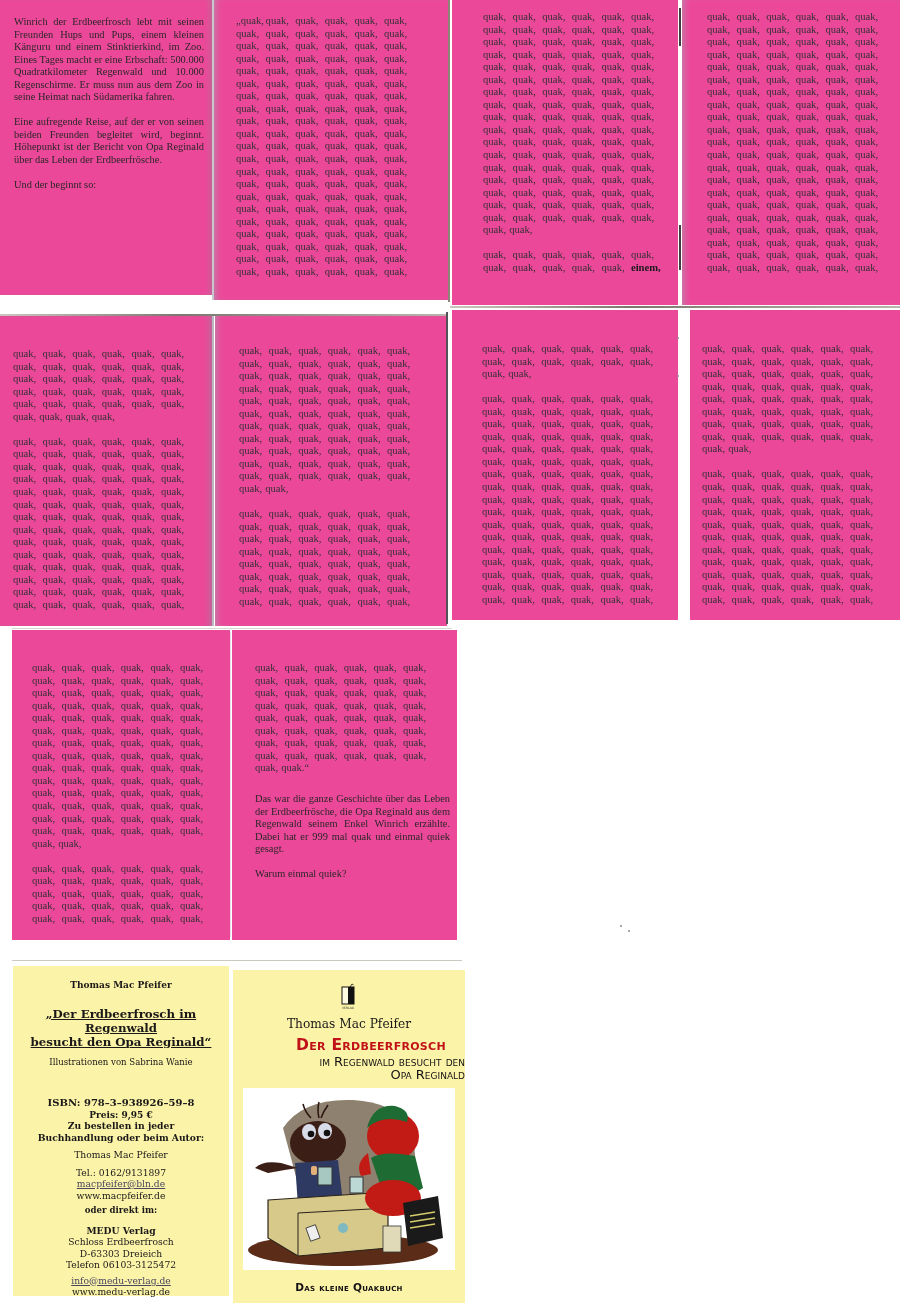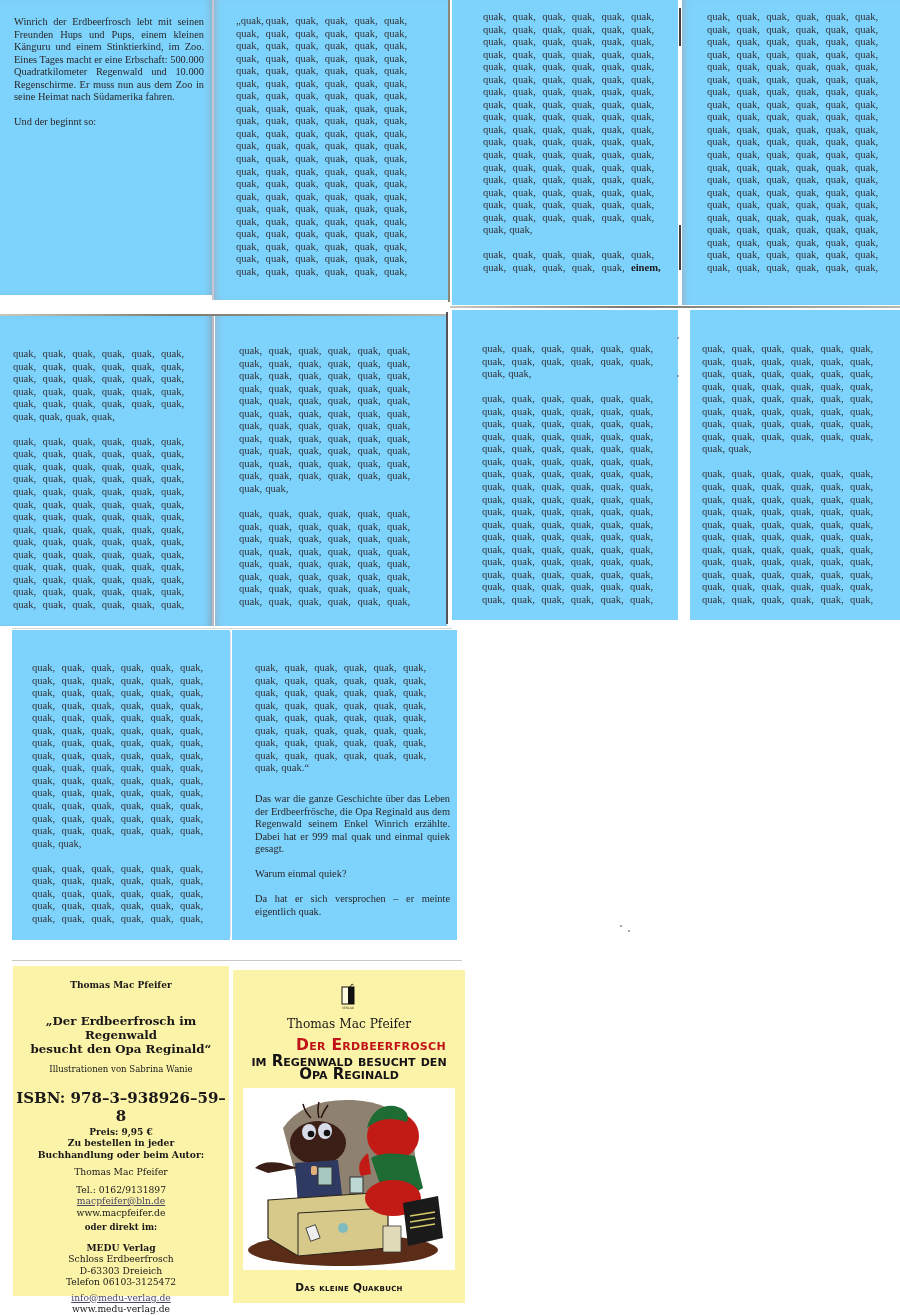--- a/index.html
+++ b/index.html
@@ -1,21 +1,21 @@
 <!DOCTYPE html>
 <html><head>
 <meta charset="utf-8">
 <style>
   * { box-sizing: border-box; margin: 0; padding: 0; }
   html, body { width: 900px; height: 1315px; background: #ffffff; overflow: hidden; }
   body { position: relative; font-family: "Liberation Serif", "DejaVu Serif", serif; color: #2a2628; }
 
   .page {
     position: absolute;
-    background: #7dd3fc;
+    background: #ec4899;
     overflow: hidden;
   }
   .page.shadow-r { box-shadow: inset -6px 0 8px -6px #8e8a96; }
   .page.shadow-l { box-shadow: inset 6px 0 8px -6px #a8a4b2; }
   .spine { position: absolute; width: 2px; background: #6d6a72; }
   .hline { position: absolute; height: 2px; background: linear-gradient(90deg,#c9c7c0,#7b7870 40%,#b8b5ae); }
 
   .text-block {
     position: absolute;
     font-size: 10.4px;
@@ -38,52 +38,53 @@
   .para { margin-bottom: 12.55px; }
 
   
   .back-cover {
     position: absolute; left: 13px; top: 966px; width: 216px; height: 330px;
     background: #fbf3a8;
     font-family: "DejaVu Serif", "Liberation Serif", serif;
     text-align: center; color: #1a1818;
   }
   .back-cover .author { font-weight: bold; font-size: 9px; margin-top: 14px; }
-  .back-cover .title { font-weight: bold; font-size: 11.8px; line-height: 14px; margin-top: 24px; }
+  .back-cover .title { font-weight: bold; font-size: 11.8px; line-height: 14px; margin-top: 17px; text-decoration: underline; }
   .back-cover .illus { font-size: 8.6px; margin-top: 8px; }
-  .back-cover .isbn { font-weight: bold; font-size: 15px; margin-top: 15px; }
+  .back-cover .isbn { font-weight: bold; font-size: 10px; margin-top: 30px; }
   .back-cover .price { font-weight: bold; font-size: 9px; margin-top: 2px; }
   .back-cover .order { font-weight: bold; font-size: 9.2px; line-height: 12px; }
   .back-cover .line { font-size: 9.2px; line-height: 11.5px; }
   .back-cover .link { text-decoration: underline; color: #4a4760; }
   .back-cover .bold { font-weight: bold; }
 
   
   .front-cover {
     position: absolute; left: 233px; top: 970px; width: 232px; height: 333px;
     background: #fbf3a8;
     text-align: center;
     font-family: "DejaVu Sans", "Liberation Sans", sans-serif;
   }
   .logo { position: absolute; left: 108px; top: 13px; width: 14px; height: 22px; }
   .logo-label { position: absolute; left: 100px; top: 36px; width: 30px; font-size: 3px; color: #333; text-align: center; }
   .fc-author { position: absolute; top: 47px; left: 0; right: 0; font-family: "DejaVu Serif", serif; font-size: 12.2px; color: #1a1818; }
   .fc-title { position: absolute; top: 66px; left: 0; right: 0; font-family: "DejaVu Sans", sans-serif; font-weight: bold; font-variant: small-caps; font-size: 15.5px; color: #c1121a; letter-spacing: 0.3px; padding-left: 44px; }
-  .fc-sub { position: absolute; top: 85px; left: 0; right: 0; font-weight: bold; font-variant: small-caps; font-size: 15px; line-height: 13px; color: #141214; }
+  .fc-sub { position: absolute; top: 85px; left: 0; right: 0; font-weight: normal; font-variant: small-caps; font-size: 13px; line-height: 13px; color: #141214; text-align: right; }
   .illustration { position: absolute; left: 10px; top: 118px; width: 212px; height: 182px; background: #ffffff; }
   .fc-bottom { position: absolute; top: 311px; left: 0; right: 0; font-weight: bold; font-variant: small-caps; font-size: 10.6px; color: #141214; letter-spacing: 0.3px; }
 
   .speck { position: absolute; width: 2px; height: 2px; border-radius: 50%; background: #8e8b92; }
 </style>
 </head>
 <body>
 
 <div class="page shadow-r" style="left:0;top:0;width:213px;height:295px;">
   <div class="text-block" style="left:14px;top:16px;width:190px;">
     <p class="para">Winrich der Erdbeerfrosch lebt mit seinen Freunden Hups und Pups, einem kleinen Känguru und einem Stinktierkind, im Zoo. Eines Tages macht er eine Erbschaft: 500.000 Quadratkilometer Regenwald und 10.000 Regenschirme. Er muss nun aus dem Zoo in seine Heimat nach Südamerika fahren.</p>
+    <p class="para">Eine aufregende Reise, auf der er von seinen beiden Freunden begleitet wird, beginnt. Höhepunkt ist der Bericht von Opa Reginald über das Leben der Erdbeerfrösche.</p>
     <p class="para">Und der beginnt so:</p>
   </div>
 </div>
 <div class="spine" style="left:212px;top:0;height:300px;background:#c9c6cf;"></div>
 
 <div class="page shadow-l" style="left:214px;top:0;width:234px;height:300px;">
   <div class="quak-grid" style="left:22px;top:15px;">
       <div class="qrow">
         <span>„quak,</span>
         <span>quak,</span>
@@ -1483,21 +1484,20 @@
         <span>quak,</span>
       </div>
       <div class="qrow">
         <span class="tight">quak,</span>
         <span class="tight">quak.“</span>
       </div>
     </div>
   <div class="text-block" style="left:23px;top:163px;width:195px;">
     <p class="para">Das war die ganze Geschichte über das Leben der Erdbeerfrösche, die Opa Reginald aus dem Regenwald seinem Enkel Winrich erzählte. Dabei hat er 999 mal quak und einmal quiek gesagt.</p>
     <p class="para">Warum einmal quiek?</p>
-    <p class="para">Da hat er sich versprochen – er meinte eigentlich quak.</p>
   </div>
 </div>
 
 <div class="speck" style="left:620px;top:925px;"></div>
 <div class="speck" style="left:628px;top:930px;"></div>
 
 <div class="hline" style="left:12px;top:960px;width:450px;height:1px;background:#c9cbc3;"></div>
 
 <div class="back-cover">
   <div class="author">Thomas Mac Pfeifer</div>

